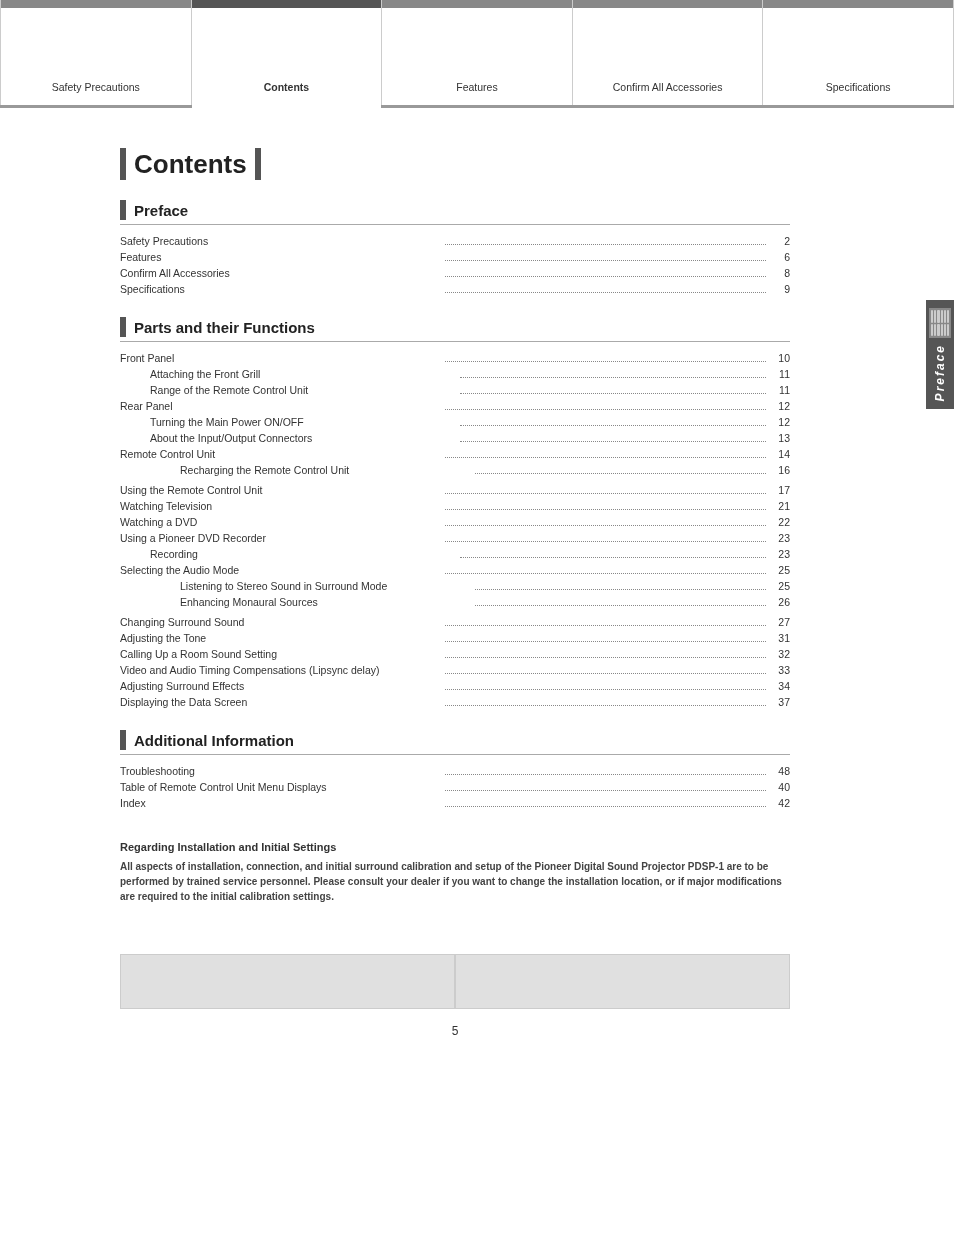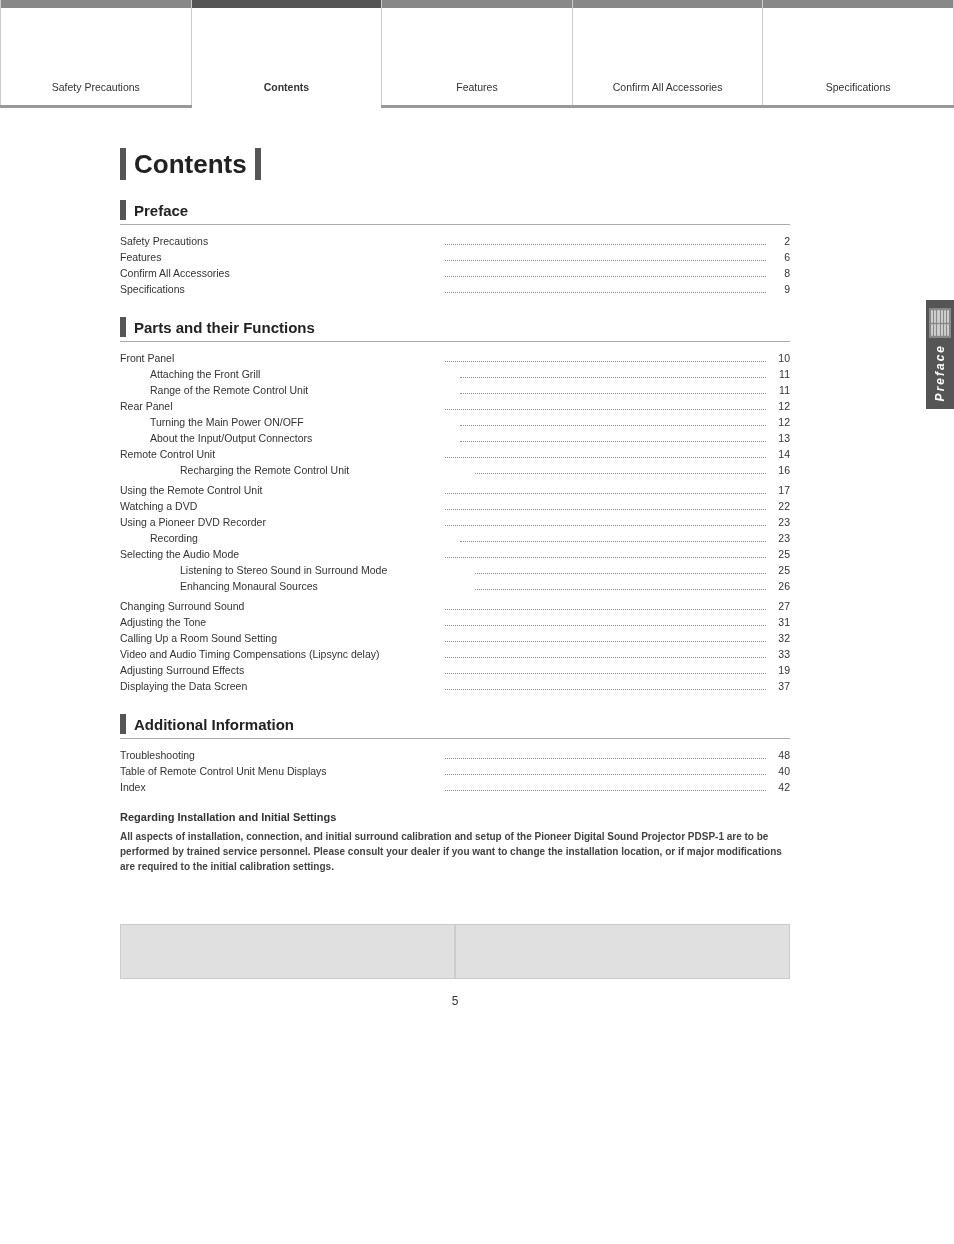--- a/index.html
+++ b/index.html
@@ -201,21 +201,21 @@
       transform: rotate(180deg);
       color: #fff;
       font-size: 12px;
       font-weight: bold;
       letter-spacing: 2px;
       font-style: italic;
     }
 
     
     .bottom-note {
-      margin-top: 16px;
+      margin-top: 30px;
       padding: 0 0 20px 0;
       border-top: none;
     }
 
     .bottom-note h3 {
       font-size: 11px;
       font-weight: bold;
       margin-bottom: 6px;
     }
 
@@ -356,20 +356,25 @@
     </div>
   </div>
 
   <div class="toc-section">
     <div class="toc-entry">
       <span class="toc-label">Using the Remote Control Unit</span>
       <span class="toc-dots"></span>
       <span class="toc-page">17</span>
     </div>
     <div class="toc-entry">
+      <span class="toc-label">Watching Television</span>
+      <span class="toc-dots"></span>
+      <span class="toc-page">21</span>
+    </div>
+    <div class="toc-entry">
       <span class="toc-label">Watching a DVD</span>
       <span class="toc-dots"></span>
       <span class="toc-page">22</span>
     </div>
     <div class="toc-entry">
       <span class="toc-label">Using a Pioneer DVD Recorder</span>
       <span class="toc-dots"></span>
       <span class="toc-page">23</span>
     </div>
     <div class="toc-entry indent1">
@@ -411,21 +416,21 @@
       <span class="toc-page">32</span>
     </div>
     <div class="toc-entry">
       <span class="toc-label">Video and Audio Timing Compensations (Lipsync delay)</span>
       <span class="toc-dots"></span>
       <span class="toc-page">33</span>
     </div>
     <div class="toc-entry">
       <span class="toc-label">Adjusting Surround Effects</span>
       <span class="toc-dots"></span>
-      <span class="toc-page">19</span>
+      <span class="toc-page">34</span>
     </div>
     <div class="toc-entry">
       <span class="toc-label">Displaying the Data Screen</span>
       <span class="toc-dots"></span>
       <span class="toc-page">37</span>
     </div>
   </div>
 
   <div class="toc-section">
     <div class="section-header">

